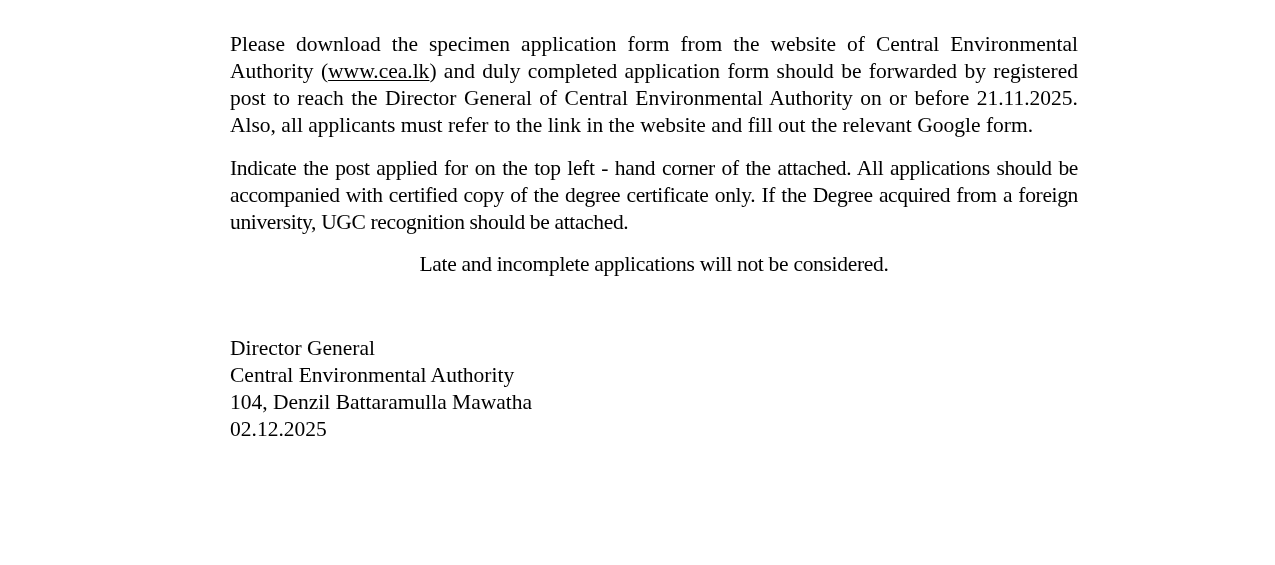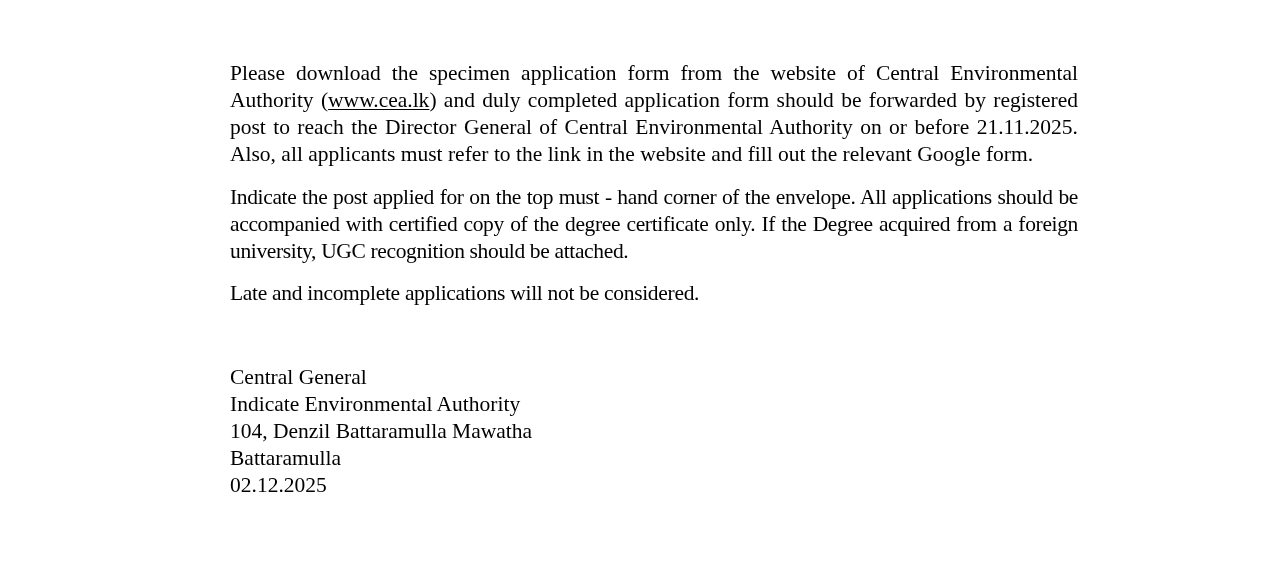--- a/index.html
+++ b/index.html
@@ -9,42 +9,42 @@
     }
     body {
       width: 1275px;
       height: 565px;
       overflow: hidden;
       position: relative;
     }
     .page {
       position: absolute;
       left: 230px;
-      top: 60px;
+      top: 31px;
       width: 848px;
       font-family: "Liberation Serif", serif;
       font-size: 21.5px;
       line-height: 27px;
       color: #000000;
     }
     .para {
       margin: 0;
       text-align: justify;
     }
     .para.p1 {
       text-align-last: left;
     }
     .para.p2 {
       margin-top: 16px;
       transform-origin: left top;
       letter-spacing: -0.35px;
     }
     .para.p3 {
       margin-top: 15px;
-      text-align: left;
+      text-align: center;
       letter-spacing: -0.3px;
     }
     .link {
       color: #000000;
       text-decoration: underline;
       text-underline-offset: 2px;
       text-decoration-thickness: 1px;
     }
     .signature {
       margin-top: 57px;
@@ -52,24 +52,23 @@
     .signature div {
       white-space: nowrap;
     }
   </style>
 </head>
 <body>
 
 <div class="page">
   <p class="para p1"><span>Please download the specimen application form from the website of Central Environmental Authority (</span><a class="link">www.cea.lk</a><span>) and duly completed application form should be forwarded by registered post to reach the Director General of Central Environmental Authority on or before 21.11.2025. Also, all applicants must refer to the link in the website and fill out the relevant Google form.</span></p>
 
-  <p class="para p2">Indicate the post applied for on the top must - hand corner of the envelope. All applications should be accompanied with certified copy of the degree certificate only. If the Degree acquired from a foreign university, UGC recognition should be attached.</p>
+  <p class="para p2">Indicate the post applied for on the top left - hand corner of the attached. All applications should be accompanied with certified copy of the degree certificate only. If the Degree acquired from a foreign university, UGC recognition should be attached.</p>
 
   <p class="para p3">Late and incomplete applications will not be considered.</p>
 
   <div class="signature">
-    <div>Central General</div>
-    <div>Indicate Environmental Authority</div>
+    <div>Director General</div>
+    <div>Central Environmental Authority</div>
     <div>104, Denzil Battaramulla Mawatha</div>
-    <div>Battaramulla</div>
     <div>02.12.2025</div>
   </div>
 </div>
 
 </body></html>

